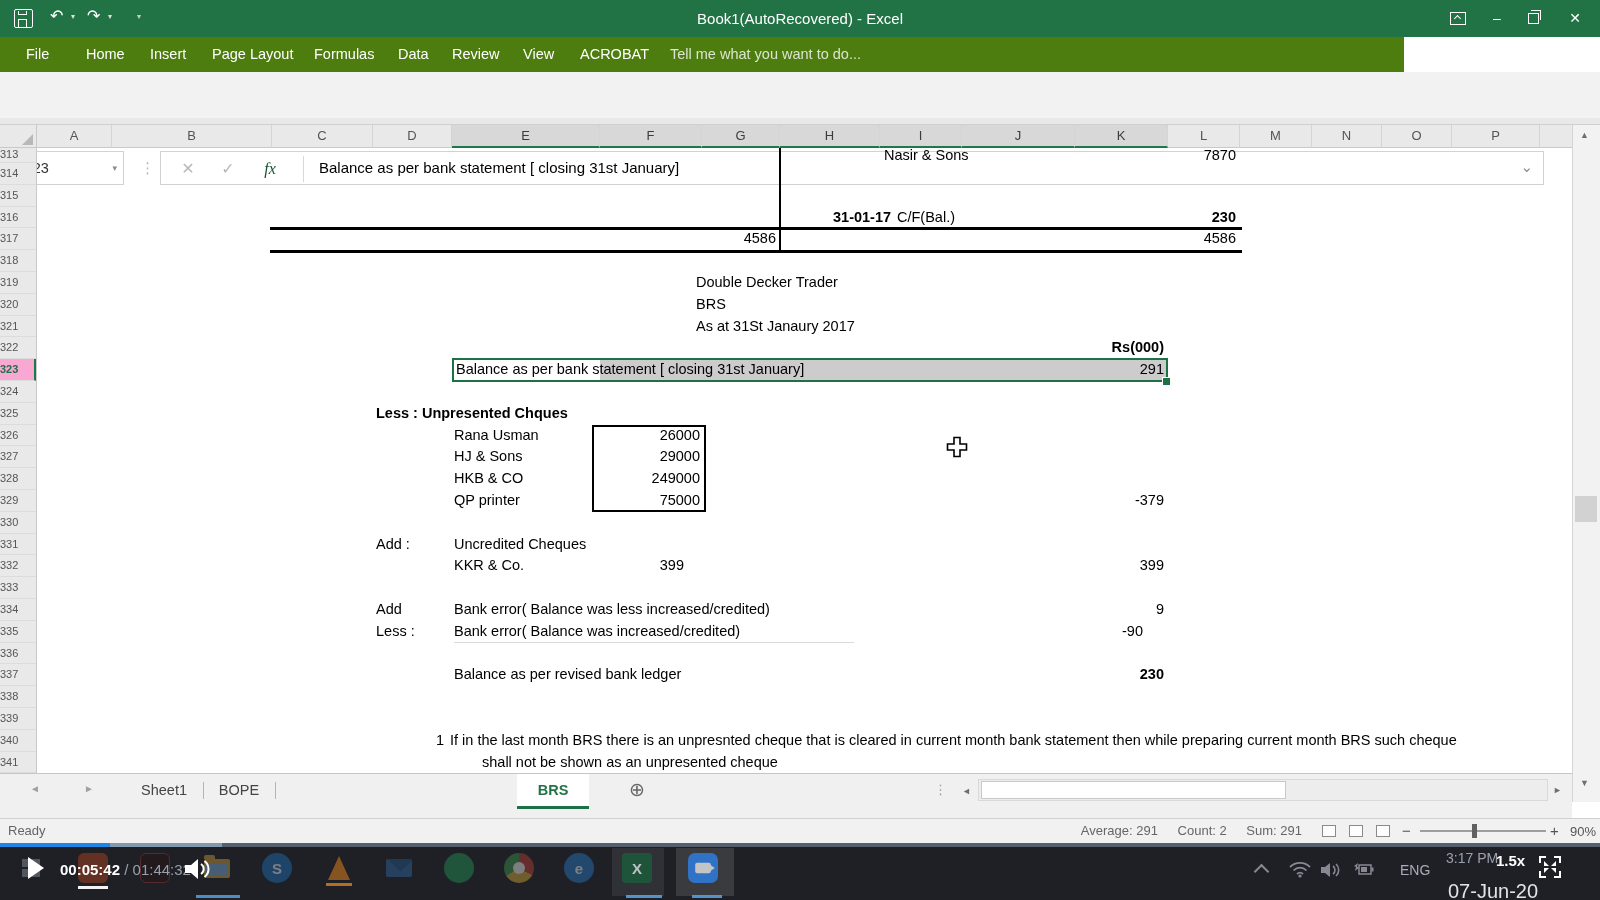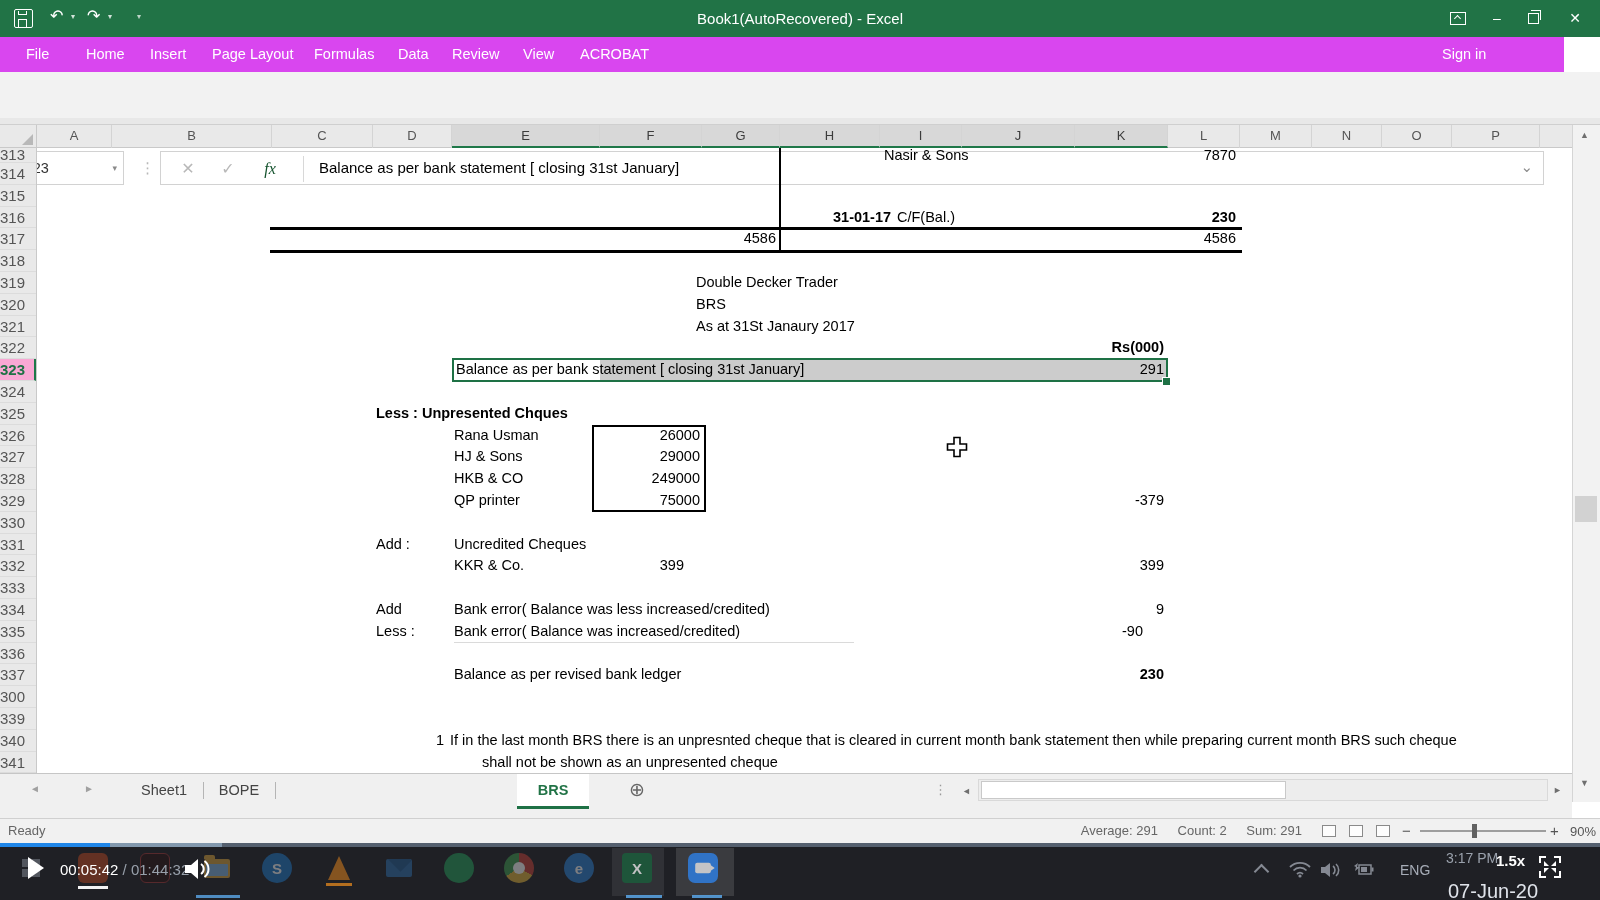--- a/index.html
+++ b/index.html
@@ -1,21 +1,21 @@
 <!DOCTYPE html>
 <html><head>
 <meta charset="utf-8">
 <style>
   html,body{margin:0;padding:0;background:#888;}
   #app{position:relative;width:1600px;height:900px;background:#fff;overflow:hidden;
        font-family:"Liberation Sans",sans-serif;color:#000;}
   .abs{position:absolute;}
   
   #titlebar{left:0;top:0;width:1600px;height:37px;background:#217346;}
-  #ribbonrow{left:0;top:37px;width:1564px;height:35px;background:#d946ef;}
+  #ribbonrow{left:0;top:37px;width:1404px;height:35px;background:#4d7c0f;}
   .rtab{position:absolute;top:0;height:35px;line-height:35px;color:#fff;font-size:14.5px;white-space:nowrap;cursor:default;}
   .qa{position:absolute;color:#fff;}
   .wctl{position:absolute;top:0;height:37px;line-height:37px;color:#fff;text-align:center;font-size:14px;}
   #title-text{left:0;top:0;width:1600px;height:37px;line-height:37px;text-align:center;color:#fff;font-size:15px;}
   .saveicon{left:14px;top:9px;width:17px;height:17px;border:1.6px solid #fff;border-radius:2px;}
   .saveicon .inner{position:absolute;left:3px;bottom:0px;width:7px;height:7px;border:1.2px solid #fff;border-bottom:none;}
   .saveicon .top{position:absolute;left:3px;top:1px;width:7px;height:3px;border:1.2px solid #fff;border-top:none;}
   .sharebox{left:1506px;top:37px;width:94px;height:35px;background:#16512f;color:#fff;
             display:flex;align-items:center;justify-content:center;gap:6px;font-size:14.5px;}
   .person{width:10px;height:12px;position:relative;}
@@ -32,21 +32,21 @@
   #fbar-strip{left:0;top:118px;width:1600px;height:7px;background:#e8e8e8;border-bottom:1px solid #cfcfcf;box-sizing:border-box;}
   .fbox{position:absolute;background:#fff;border:1px solid #d2d2d2;box-sizing:border-box;}
   .fbtn{position:absolute;top:79px;height:34px;line-height:34px;text-align:center;font-size:16px;}
   
   #colheads{left:0;top:125px;width:1572px;height:23px;display:flex;background:#e9e9e9;border-bottom:1px solid #c9c9c9;box-sizing:border-box;}
   .ch{height:23px;line-height:22px;text-align:center;font-size:13px;color:#555;border-right:1px solid #d4d4d4;box-sizing:border-box;flex:none;}
   .ch.sel{background:#d8d8d8;border-bottom:2px solid #1f7849;color:#3c3c3c;}
   .corner{width:37px;height:23px;flex:none;position:relative;border-right:1px solid #c9c9c9;box-sizing:border-box;}
   .corner:after{content:"";position:absolute;right:3px;bottom:3px;border-left:11px solid transparent;border-bottom:11px solid #b8b8b8;}
   #rowheads{left:0;top:148px;width:37px;display:flex;flex-direction:column;background:#e9e9e9;border-right:1px solid #c9c9c9;box-sizing:border-box;}
-  .rh{height:21.8px;line-height:21.8px;flex:none;text-align:left;padding-right:20px;font-size:15px;color:#555;border-bottom:1px solid #dcdcdc;box-sizing:border-box;}
+  .rh{height:21.8px;line-height:21.8px;flex:none;text-align:left;padding-right:20px;font-size:11px;color:#555;border-bottom:1px solid #dcdcdc;box-sizing:border-box;}
   .rh.first{height:15px;line-height:13px;}
   .rh.sel{background:#f9a8d4;color:#1e7145;border-right:2px solid #1f7849;font-weight:bold;}
   
   .t{position:absolute;height:21.8px;line-height:21.8px;font-size:14.5px;white-space:nowrap;z-index:5;}
   .n{width:120px;text-align:right;}
   .b{font-weight:bold;}
   .clip{height:18px;line-height:24px;overflow:hidden;top:143px;}
   .blk{position:absolute;background:#000;z-index:3;}
   
   #selbox{left:452px;top:358px;width:716px;height:24px;border:2px solid #1e7145;box-sizing:border-box;background:#fff;z-index:2;}
@@ -115,20 +115,21 @@
     <div class="rtab" style="left:26px;">File</div>
     <div class="rtab" style="left:86px;">Home</div>
     <div class="rtab" style="left:150px;">Insert</div>
     <div class="rtab" style="left:212px;">Page Layout</div>
     <div class="rtab" style="left:314px;">Formulas</div>
     <div class="rtab" style="left:398px;">Data</div>
     <div class="rtab" style="left:452px;">Review</div>
     <div class="rtab" style="left:523px;">View</div>
     <div class="rtab" style="left:580px;">ACROBAT</div>
     <div class="bulb"></div>
+    <div class="rtab" style="left:670px;color:rgba(255,255,255,.8);">Tell me what you want to do...</div>
     <div class="rtab" style="left:1442px;">Sign in</div>
     <div class="abs sharebox">
       <span class="person"></span>
       <span>Share</span>
     </div>
   </div>
 
   <div class="abs" id="fbar">
     <div class="fbox" style="left:6px;top:79px;width:118px;height:34px;">
       <span style="position:absolute;left:8px;line-height:32px;font-size:14.5px;color:#333;">E323</span>
@@ -186,21 +187,21 @@
     <div class="rh">328</div>
     <div class="rh">329</div>
     <div class="rh">330</div>
     <div class="rh">331</div>
     <div class="rh">332</div>
     <div class="rh">333</div>
     <div class="rh">334</div>
     <div class="rh">335</div>
     <div class="rh">336</div>
     <div class="rh">337</div>
-    <div class="rh">300</div>
+    <div class="rh">338</div>
     <div class="rh">339</div>
     <div class="rh">340</div>
     <div class="rh">341</div>
   </div>
 
   <div class="blk" style="left:779px;top:148px;width:2px;height:102px;"></div>
   <div class="blk" style="left:270px;top:227px;width:972px;height:3px;"></div>
   <div class="blk" style="left:270px;top:249.5px;width:972px;height:3px;"></div>
   <div class="abs" style="left:592px;top:424.6px;width:114px;height:87.2px;border:2.5px solid #000;box-sizing:border-box;z-index:3;"></div>
   <div class="abs" style="left:454px;top:642px;width:400px;height:1px;background:#dadada;"></div>
@@ -335,21 +336,21 @@
     </div>
   <div class="ulind" style="left:626px;top:895px;width:36px;background:rgba(91,167,232,.85);"></div>
   <div class="abs" style="left:676px;top:848px;width:58px;height:48px;background:rgba(255,255,255,.12);z-index:51;"></div>
   <div class="tbicon" style="left:688px;background:#2d8cff;border-radius:7px;opacity:.7;">
       <span class="camicon" style="transform:scale(.65);"></span>
     </div>
   <div class="ulind" style="left:692px;top:895px;width:30px;background:rgba(91,167,232,.85);"></div>
 
   <div class="abs playtri"></div>
   <div class="ov" style="left:60px;top:859px;height:22px;line-height:22px;font-size:15px;white-space:nowrap;">
-    <span style="color:#fff;font-weight:normal;">00:05:42</span>
+    <span style="color:#fff;font-weight:bold;">00:05:42</span>
     <span style="color:#98a0ab;">/</span>
     <span style="color:#98a0ab;">01:44:32</span>
   </div>
   <svg class="ov" style="left:183px;top:857px;" width="28" height="24" viewBox="0 0 28 24">
     <polygon points="2,8 8,8 15,2 15,22 8,16 2,16" fill="#fff"></polygon>
     <path d="M18,7 a6,6 0 0 1 0,10" fill="none" stroke="#fff" stroke-width="2"></path>
     <path d="M21.5,4 a10,10 0 0 1 0,16" fill="none" stroke="#fff" stroke-width="2"></path>
   </svg>
 
   <div class="trayico" style="left:1256px;top:866px;">

